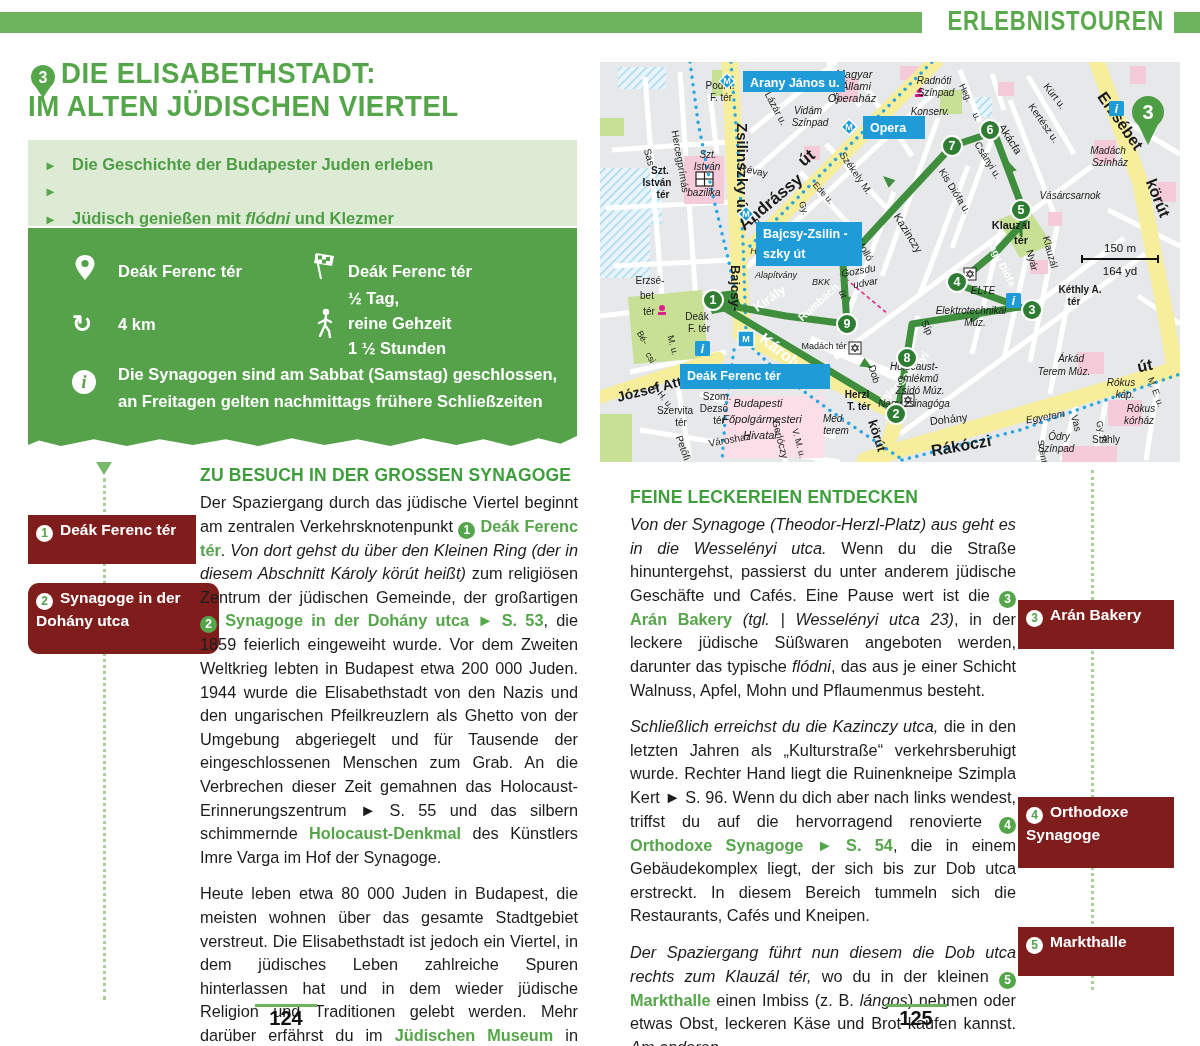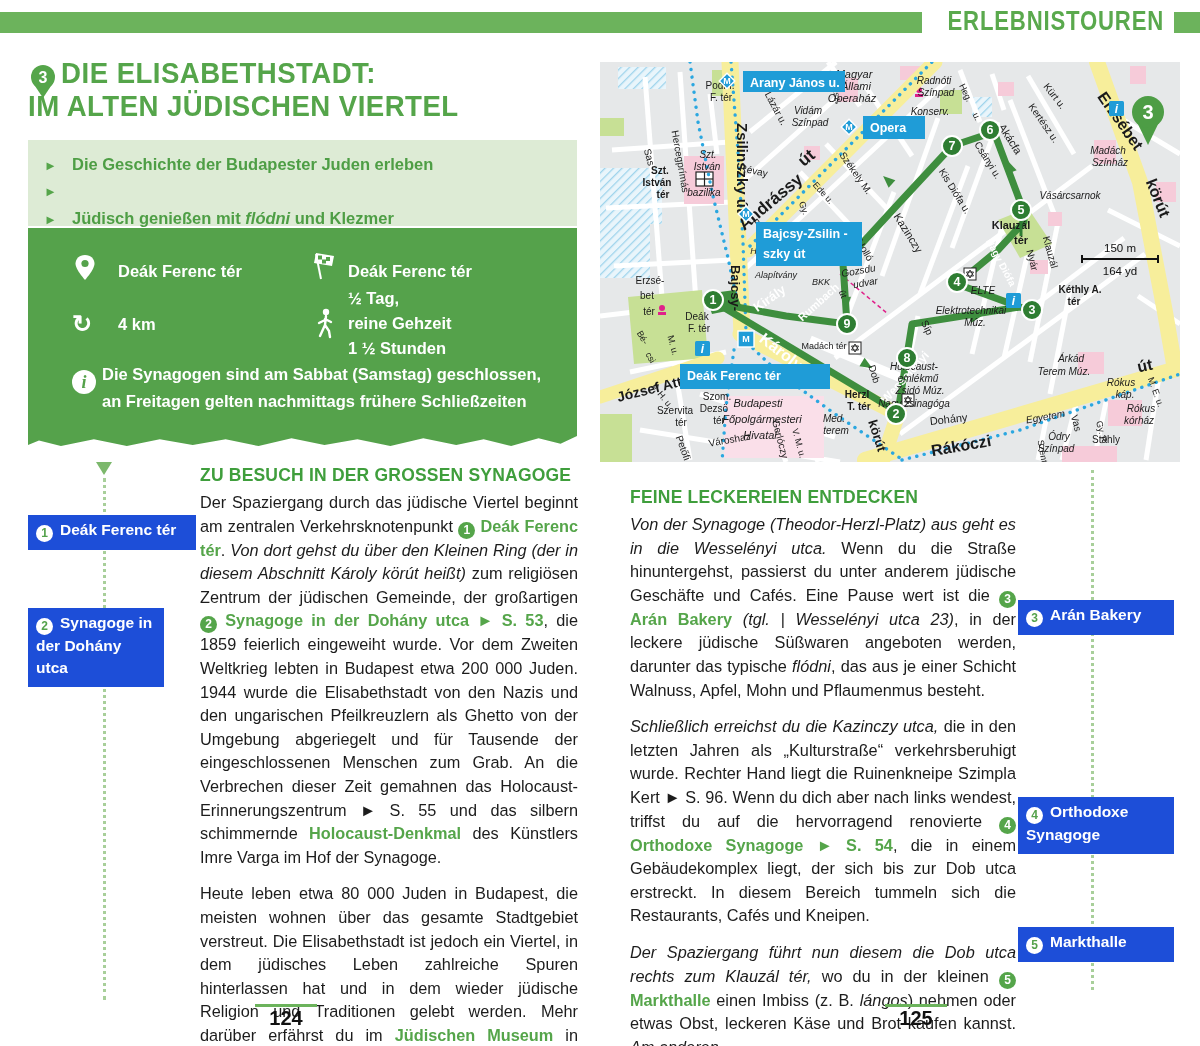--- a/index.html
+++ b/index.html
@@ -28,35 +28,35 @@
   
   .factbox{position:absolute;left:28px;top:228px;width:549px;height:226px;background:#55a24b;color:#fff;
         clip-path:polygon(0 0,100% 0,100% 92%,97% 95.5%,93% 93%,88% 96.5%,83% 93.5%,78% 96%,72% 93%,
         66% 96.5%,60% 93.5%,54% 96%,48% 93%,42% 96.5%,36% 93.5%,30% 96%,24% 93.5%,18% 96.5%,12% 93.5%,6% 96.5%,2% 94%,0 96%);}
   .fact{position:absolute;font-size:16.5px;font-weight:700;line-height:25px;white-space:pre-line;}
   .ficon{position:absolute;}
   .f-start-i{left:46px;top:26px;} .f-start{left:90px;top:31px;}
   .f-finish-i{left:283px;top:22px;} .f-finish{left:320px;top:31px;}
   .f-dist-i{left:44px;top:82px;font-size:24px;font-weight:700;} .f-dist{left:90px;top:84px;}
   .f-dur-i{left:286px;top:80px;} .f-dur{left:320px;top:58px;}
-  .f-note-i{left:44px;top:142px;} .f-note{left:74px;top:133px;line-height:27px;}
+  .f-note-i{left:44px;top:142px;} .f-note{left:90px;top:133px;line-height:27px;}
   .info-dot{display:inline-block;width:24px;height:24px;border-radius:50%;background:#fff;color:#55a24b;
         font-family:"Liberation Serif",serif;font-weight:700;font-style:italic;font-size:18px;text-align:center;line-height:24px;}
 
   
   .timeline{position:absolute;border-left:3px dotted #a8cf9a;}
   .tl-left{left:103px;top:478px;height:522px;}
   .tl-right{left:1091px;top:470px;height:520px;}
   .tl-arrow{position:absolute;left:96px;top:462px;width:0;height:0;
         border-left:8px solid transparent;border-right:8px solid transparent;border-top:13px solid #7cb86c;}
-  .mlabel{position:absolute;background:#1d4ed8;color:#fff;font-weight:700;font-size:15.5px;
-        line-height:22px;padding:4px 8px 8px;box-sizing:border-box;}
+  .mlabel{position:absolute;background:#7f1d1d;color:#fff;font-weight:700;font-size:15.5px;
+        line-height:22px;padding:4px 8px 22px;box-sizing:border-box;}
   .mlabel .mlc{display:inline-block;width:17px;height:17px;border-radius:50%;background:#fff;color:#55a24b;
         font-size:12px;line-height:17px;text-align:center;margin-right:7px;vertical-align:-2px;}
-  .ml-l0{left:28px;top:515px;width:168px;} .ml-l1{left:28px;top:608px;width:136px;}
+  .ml-l0{left:28px;top:515px;width:168px;} .ml-l1{left:28px;top:583px;width:191px;border-radius:11px;}
   .ml-r0{left:1018px;top:583px;width:156px;margin-top:17px;} .ml-r1{left:1018px;top:797px;width:156px;} .ml-r2{left:1018px;top:927px;width:156px;}
 
   
   .col{position:absolute;font-size:16.3px;line-height:23.6px;text-align:justify;}
   .col-left{left:200px;top:464px;width:378px;}
   .col-right{left:630px;top:486px;width:386px;}
   h2.sec{margin:0 0 5px 0;font-size:17.5px;line-height:22px;font-weight:700;color:#3f9e3c;letter-spacing:.2px;}
   .para{margin:0 0 13px 0;}
   .s-i{font-style:italic;}
   .s-g{color:#55a54a;font-weight:700;}

